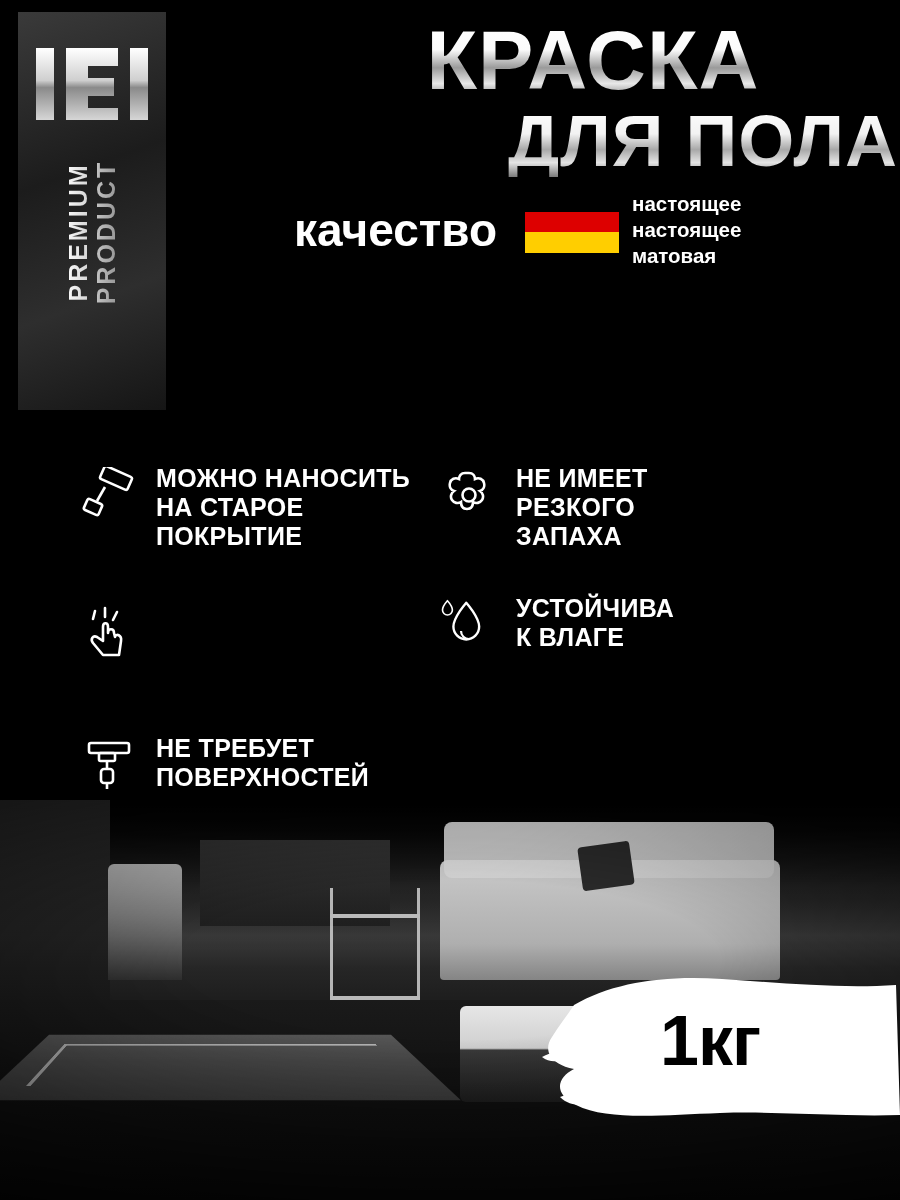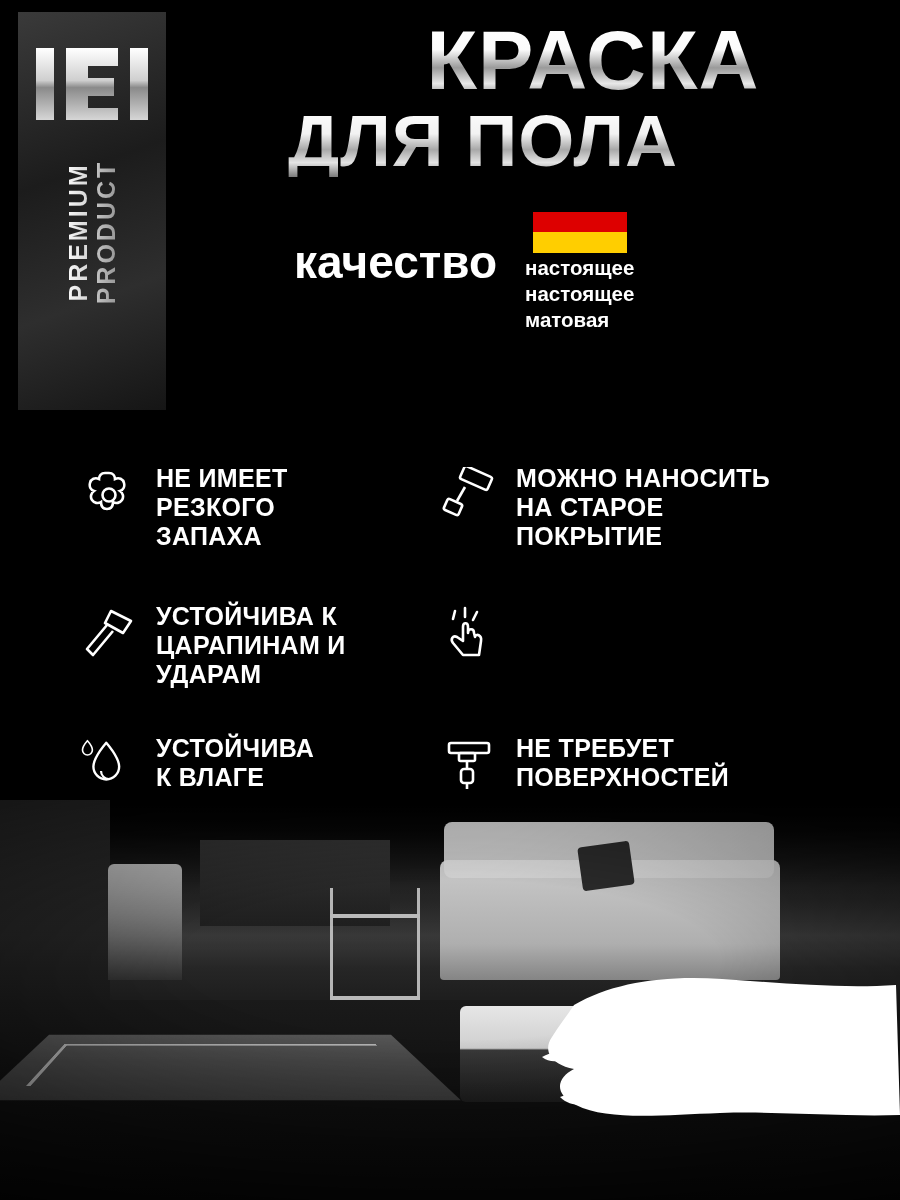--- a/index.html
+++ b/index.html
@@ -72,41 +72,40 @@
   .h-dlya {
     margin-top: 4px;
     font-size: 72px;
     font-weight: bold;
     letter-spacing: 1px;
     line-height: 1.0;
     background: linear-gradient(180deg,#ffffff 0%,#f2f2f2 40%,#a8a8a8 62%,#e4e4e4 80%,#7a7a7a 100%);
     -webkit-background-clip: text;
     background-clip: text;
     color: transparent;
-    text-align: left;
+    text-align: right;
     white-space: nowrap;
   }
   .sub-row {
     margin-top: 14px;
     display: flex;
     align-items: center;
     gap: 28px;
     padding-left: 6px;
   }
   .h-matovaya {
     font-size: 46px;
     font-weight: bold;
     color: #ffffff;
     letter-spacing: 0px;
   }
   .flag-block {
     display: flex;
-    align-items: center;
-    gap: 2px;
-    flex-direction: column;
+    align-items: flex-start;
+    gap: 13px;
   }
   .flag {
     width: 94px; height: 62px;
     display: flex;
     flex-direction: column;
     overflow: hidden;
   }
   .flag span { display: block; flex: 1; }
   .flag .f1 { background: #000000; }
   .flag .f2 { background: #DD0000; }
@@ -323,54 +322,43 @@
           <span>матовая</span>
         </div>
       </div>
     </div>
   </div>
 
   <div class="features">
 
     <div class="feature">
       <div class="ico">
-        <svg width="56" height="56" viewBox="0 0 56 56" fill="none" stroke="#fff" stroke-width="2.6">
-          <path d="M28 6c4 0 6 3 6 6 4-2 8 0 9 4s-1 7-4 8c3 2 4 6 2 9s-6 4-9 2c0 4-2 7-6 7s-6-3-6-7c-3 2-7 1-9-2s-1-7 2-9c-3-1-5-4-4-8s5-6 9-4c0-3 2-6 6-6z"></path>
-          <circle cx="28" cy="28" r="6.5"></circle>
-        </svg>
-      </div>
-      <div class="txt" style="white-space:pre-line">НЕ ИМЕЕТ
-РЕЗКОГО
-ЗАПАХА</div>
-    </div>
-
-    <div class="feature">
-      <div class="ico">
         <svg width="56" height="56" viewBox="0 0 56 56" fill="none" stroke="#fff" stroke-width="2.6" stroke-linejoin="round">
           <rect x="20" y="4" width="30" height="14" rx="2" transform="rotate(24 35 11)"></rect>
           <path d="M24 20 L16 34"></path>
           <rect x="4" y="34" width="16" height="12" rx="2" transform="rotate(24 12 40)"></rect>
         </svg>
       </div>
       <div class="txt" style="white-space:pre-line">МОЖНО НАНОСИТЬ
 НА СТАРОЕ
 ПОКРЫТИЕ</div>
     </div>
 
     <div class="feature">
       <div class="ico">
-        <svg width="56" height="56" viewBox="0 0 56 56" fill="none" stroke="#fff" stroke-width="2.6" stroke-linejoin="round">
-          <path d="M30 6 L50 16 L42 28 L24 18 Z"></path>
-          <path d="M26 20 L6 44 L12 50 L32 26"></path>
+        <svg width="56" height="56" viewBox="0 0 56 56" fill="none" stroke="#fff" stroke-width="2.6">
+          <path d="M28 6c4 0 6 3 6 6 4-2 8 0 9 4s-1 7-4 8c3 2 4 6 2 9s-6 4-9 2c0 4-2 7-6 7s-6-3-6-7c-3 2-7 1-9-2s-1-7 2-9c-3-1-5-4-4-8s5-6 9-4c0-3 2-6 6-6z"></path>
+          <circle cx="28" cy="28" r="6.5"></circle>
         </svg>
       </div>
-      <div class="txt" style="white-space:pre-line">УСТОЙЧИВА К
-ЦАРАПИНАМ И
-УДАРАМ</div>
-    </div>
+      <div class="txt" style="white-space:pre-line">НЕ ИМЕЕТ
+РЕЗКОГО
+ЗАПАХА</div>
+    </div>
+
 
     <div class="feature">
       <div class="ico">
         <svg width="56" height="56" viewBox="0 0 56 56" fill="none" stroke="#fff" stroke-width="2.6" stroke-linecap="round" stroke-linejoin="round">
           <path d="M14 6 L12 14 M24 3 L24 12 M36 7 L32 15"></path>
           <path d="M22 22 L22 36 L16 32 C12 30 9 34 12 38 L22 50 H38 L40 36 C41 30 35 28 34 32 L33 28 C33 23 27 23 27 28 L27 22 C27 17 22 17 22 22 Z"></path>
         </svg>
       </div>
     </div>
 
@@ -415,15 +403,16 @@
     <div class="bed"></div>
     <div class="vignette"></div>
   </div>
 
   <div class="weight">
     <svg width="388" height="170" viewBox="0 0 388 170">
       <path d="M62 40 C100 18 150 10 210 14 C270 18 330 24 384 20 L388 150 C330 152 270 146 208 148 C150 150 96 156 64 140 C40 128 46 112 62 104 C40 100 30 86 40 72 C46 62 54 52 62 40 Z" fill="#ffffff"></path>
       <path d="M30 92 C40 86 54 84 66 88 C52 96 40 100 30 92 Z" fill="#ffffff"></path>
       <path d="M48 132 C62 126 78 128 90 136 C74 142 58 142 48 132 Z" fill="#ffffff"></path>
     </svg>
+    <div class="weight-label">1кг</div>
   </div>
 
 </div>
 
 </body></html>

